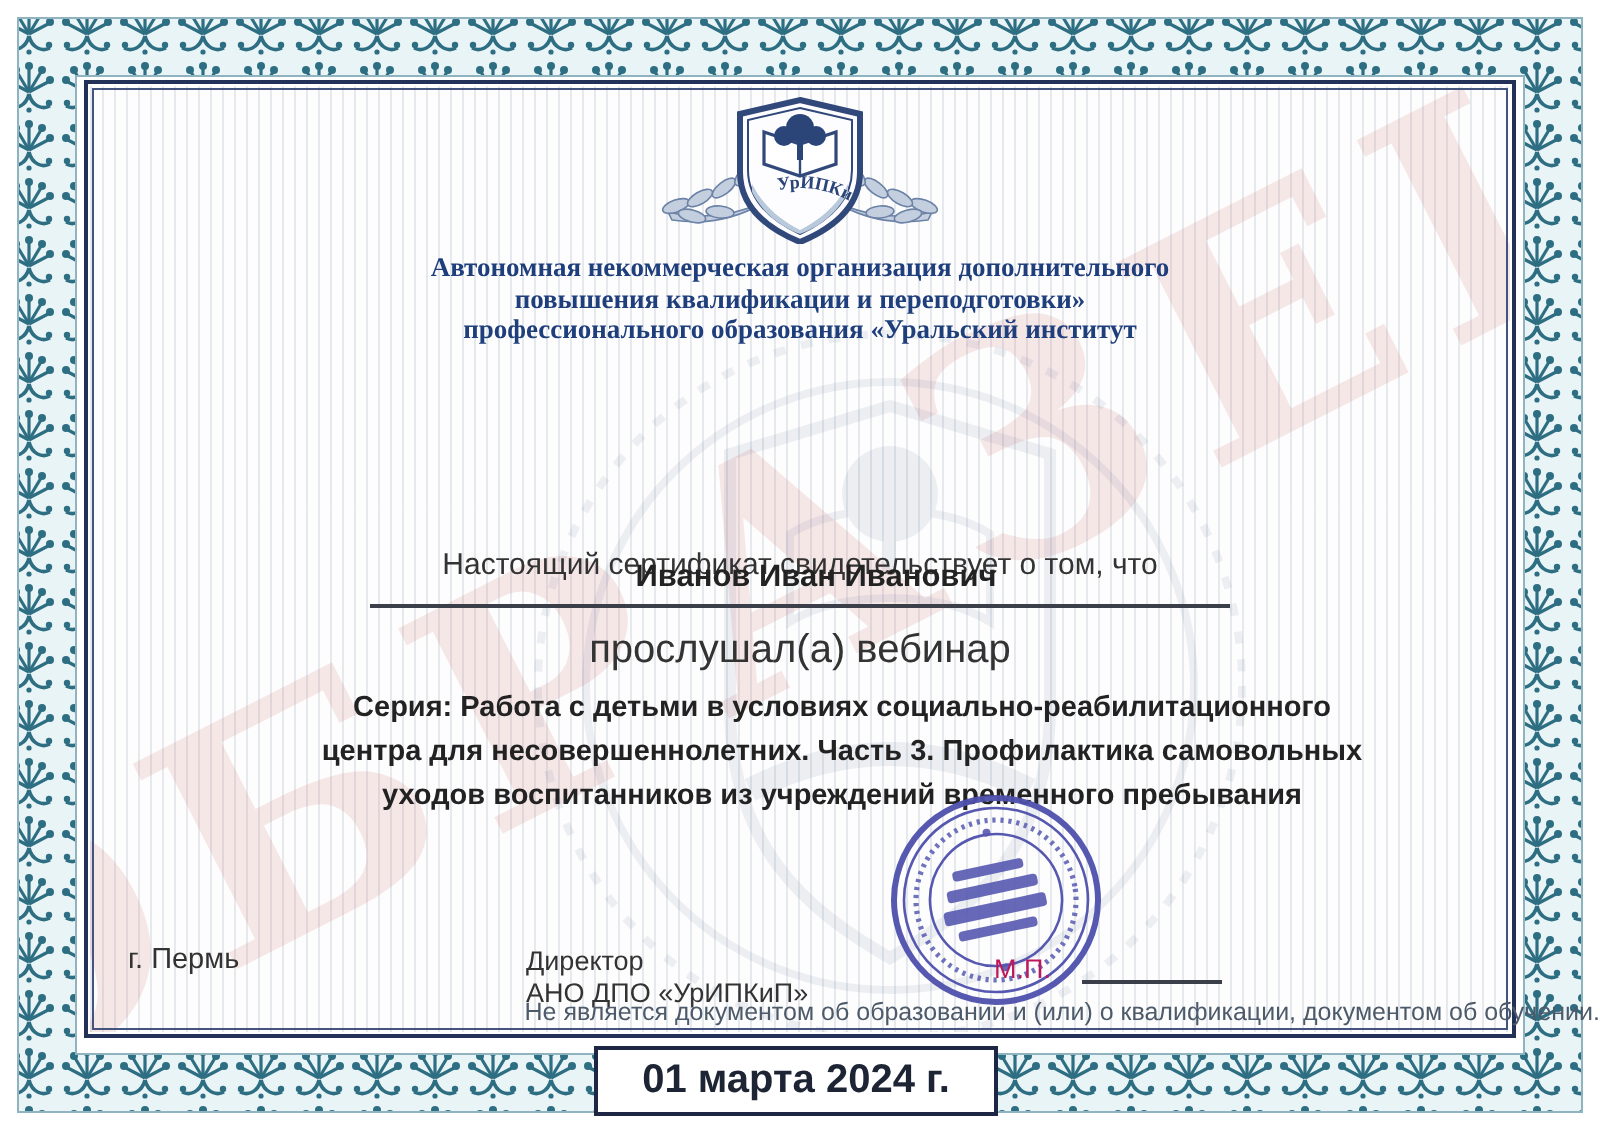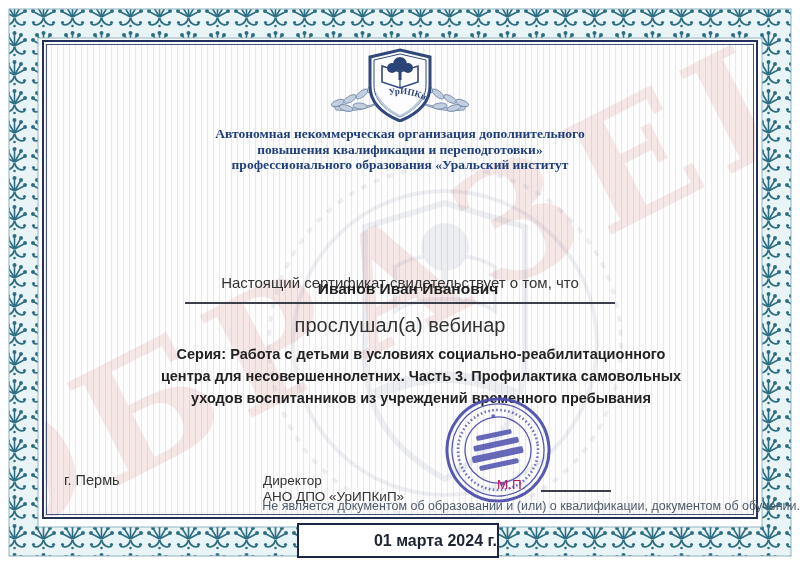--- a/index.html
+++ b/index.html
@@ -55,21 +55,21 @@
   .stamp{position:absolute;left:444px;top:396px;opacity:0.95;}
   .mp-label{position:absolute;left:497px;top:477px;font-size:13.5px;color:#be185d;}
   .sig-line{position:absolute;left:541px;top:490px;width:70px;border-top:2px solid #3a3f49;}
   .disclaimer{
     position:absolute;left:0;right:0;top:499px;text-align:right;
     font-size:12.5px;color:#4d5a6a;
   }
   .date-box{
     position:absolute;left:297px;top:523px;width:198px;height:31px;
     background:#ffffff;border:2px solid #1d2745;z-index:5;
-    text-align:right;line-height:31px;font-size:16px;font-weight:700;color:#1d2433;
+    text-align:center;line-height:31px;font-size:20px;font-weight:700;color:#1d2433;
   }
 </style>
 </head>
 <body>
 
 <div class="page">
 
   <div class="inner-bg">
     <div class="watermark">ОБРАЗЕЦ</div>
     <svg class="emblem-faint" width="364" height="400" viewBox="0 0 182 200">

